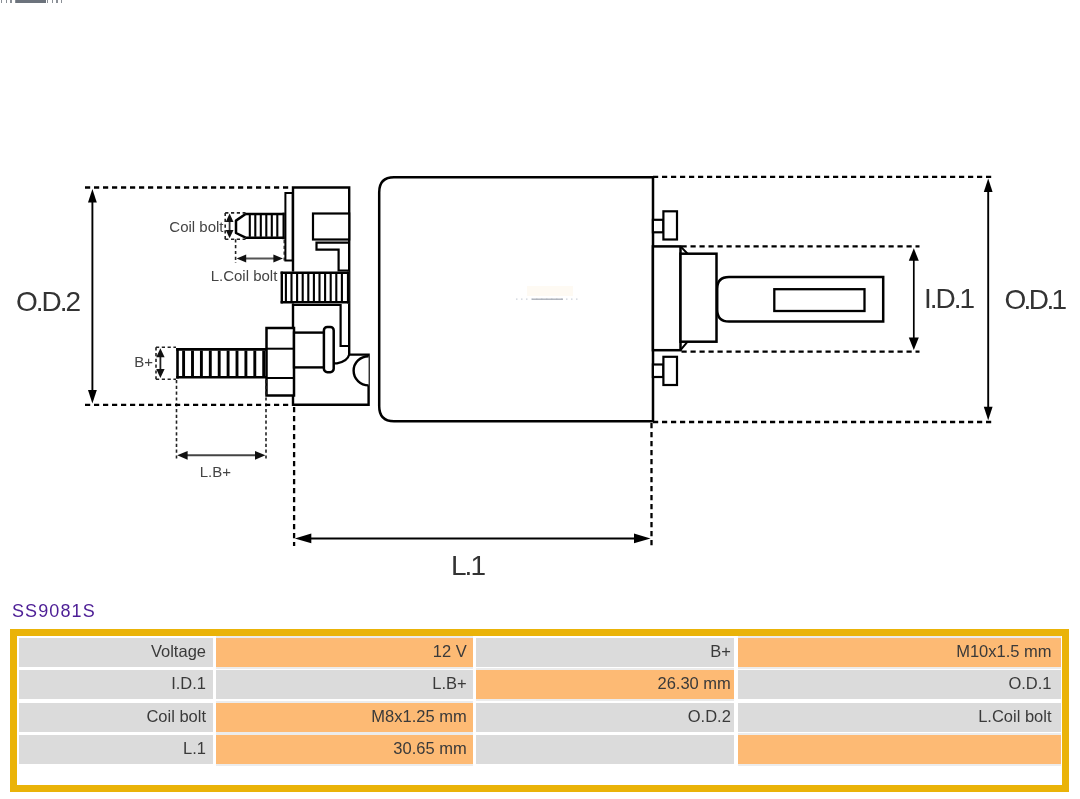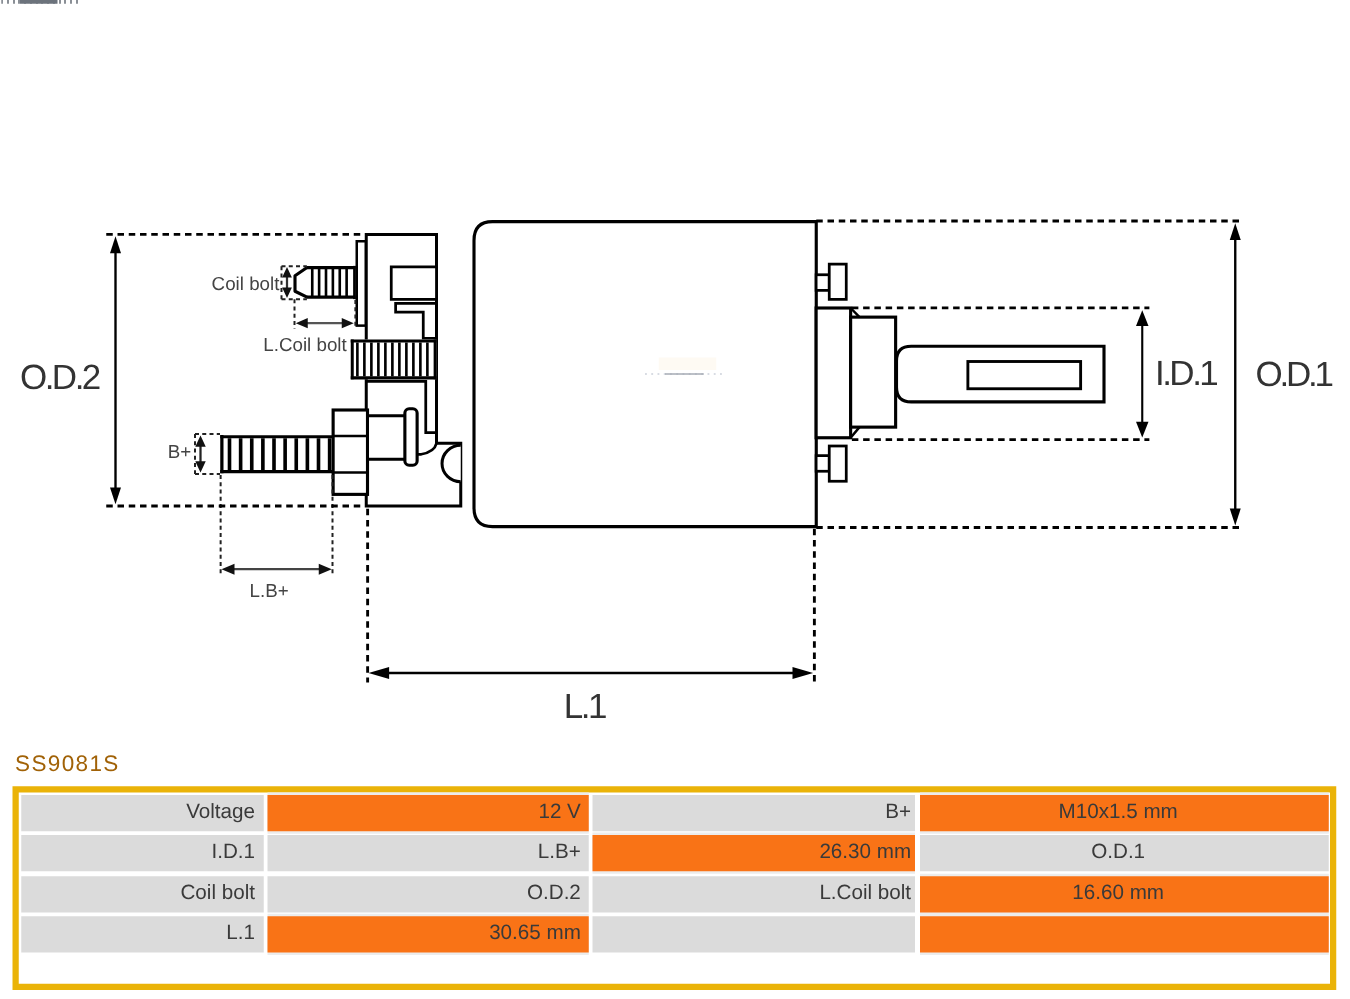--- a/index.html
+++ b/index.html
@@ -1,29 +1,29 @@
 <!DOCTYPE html>
 <html><head>
 <meta charset="utf-8">
 <style>
   html,body{margin:0;padding:0;background:#fff;width:1080px;height:799px;overflow:hidden;}
   *{box-sizing:border-box;}
   body{font-family:"Liberation Sans",sans-serif;}
   #frag{position:absolute;left:1px;top:0;width:64px;height:3px;
     background:repeating-linear-gradient(90deg,#8a8f96 0 1.5px,rgba(255,255,255,0) 1.5px 4.6px);}
   #frag2{position:absolute;left:16px;top:0;width:30px;height:2.5px;background:#6c737c;}
-  #sku{position:absolute;left:12px;top:602px;font-size:18px;line-height:19px;color:#a16207;letter-spacing:1.1px;}
-  #tbl{position:absolute;left:10px;top:629px;width:1059px;height:163px;border:5px solid #eab308;
+  #sku{position:absolute;left:12px;top:602px;font-size:18px;line-height:19px;color:#4c1d95;letter-spacing:1.1px;}
+  #tbl{position:absolute;left:10px;top:629px;width:1059px;height:163px;border:7px solid #eab308;
     display:grid;grid-template-columns:194px 257.5px 258px 1fr;
     grid-auto-rows:29px;column-gap:3.2px;row-gap:3.5px;padding:1.5px;}
   #tbl div{font-size:16.5px;line-height:27.5px;color:#3a3a3a;text-align:right;padding-right:6.5px;white-space:nowrap;}
   #tbl div:nth-child(4n+3){padding-right:3.5px;}
-  #tbl div:nth-child(4n){padding-right:9px;text-align:center;}
+  #tbl div:nth-child(4n){padding-right:9px;}
   #tbl .g{background:#dbdbdb;}
-  #tbl .w{background:#f97316;box-shadow:0 -2px 0 #ececec, 0 2px 0 #ececec;}
+  #tbl .w{background:#fdba74;box-shadow:0 -2px 0 #ececec, 0 2px 0 #ececec;}
 </style>
 </head>
 <body>
 <div id="frag"></div>
 <div id="frag2"></div>
 <svg width="1080" height="799" viewBox="0 0 1080 799" style="position:absolute;left:0;top:0;" fill="none" stroke-linecap="butt">
 
   <path d="M 653,177.3 L 394,177.3 Q 379.2,177.3 379.2,192.3 L 379.2,406.3 Q 379.2,421.3 394,421.3 L 653,421.3 Z" fill="#fff" stroke="#000" stroke-width="2.5"></path>
 
   <rect x="527" y="286" width="46" height="10" fill="#fdf8ef" opacity="0.75"></rect>
@@ -196,20 +196,20 @@
 <div id="tbl">
   <div class="g">Voltage</div>
     <div class="w">12 V</div>
     <div class="g">B+</div>
     <div class="w">M10x1.5 mm</div>
   <div class="g">I.D.1</div>
     <div class="g">L.B+</div>
     <div class="w">26.30 mm</div>
   <div class="g">O.D.1</div>
     <div class="g">Coil bolt</div>
+    <div class="w">M8x1.25 mm</div>
   <div class="g">O.D.2</div>
     <div class="g">L.Coil bolt</div>
-    <div class="w">16.60 mm</div>
   <div class="g">L.1</div>
     <div class="w">30.65 mm</div>
     <div class="g"></div>
     <div class="w"></div>
 </div>
 
 </body></html>

